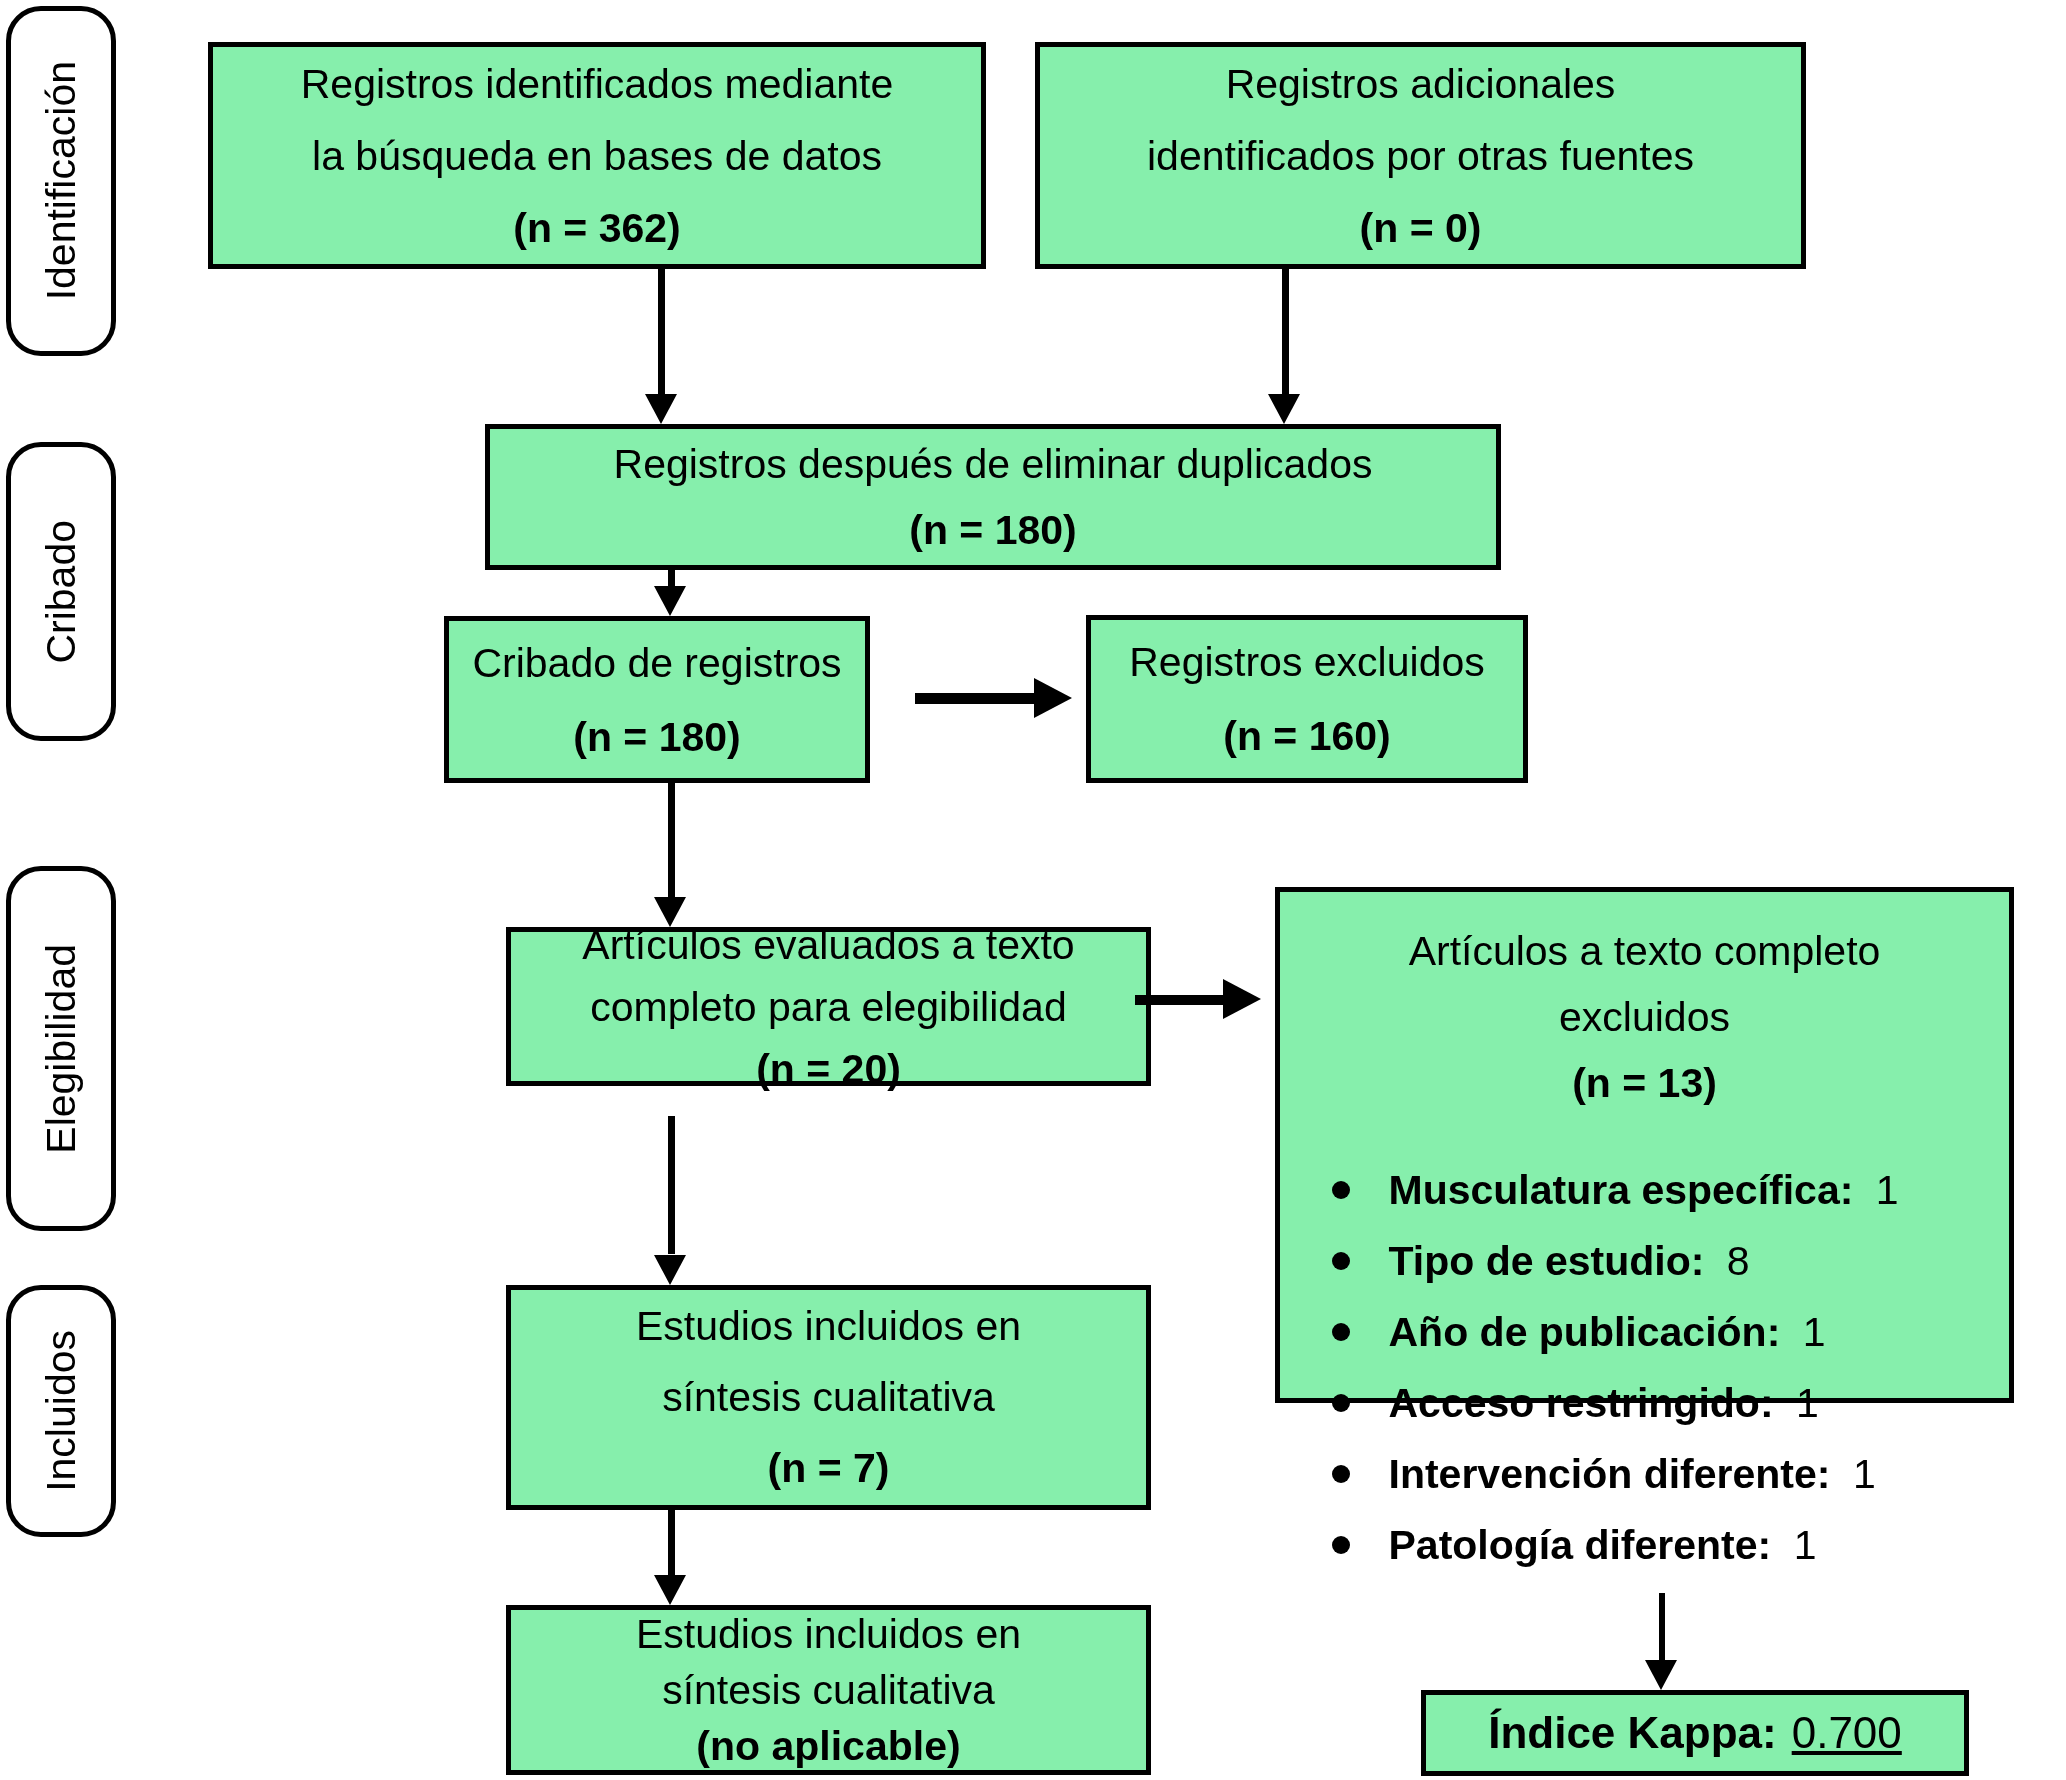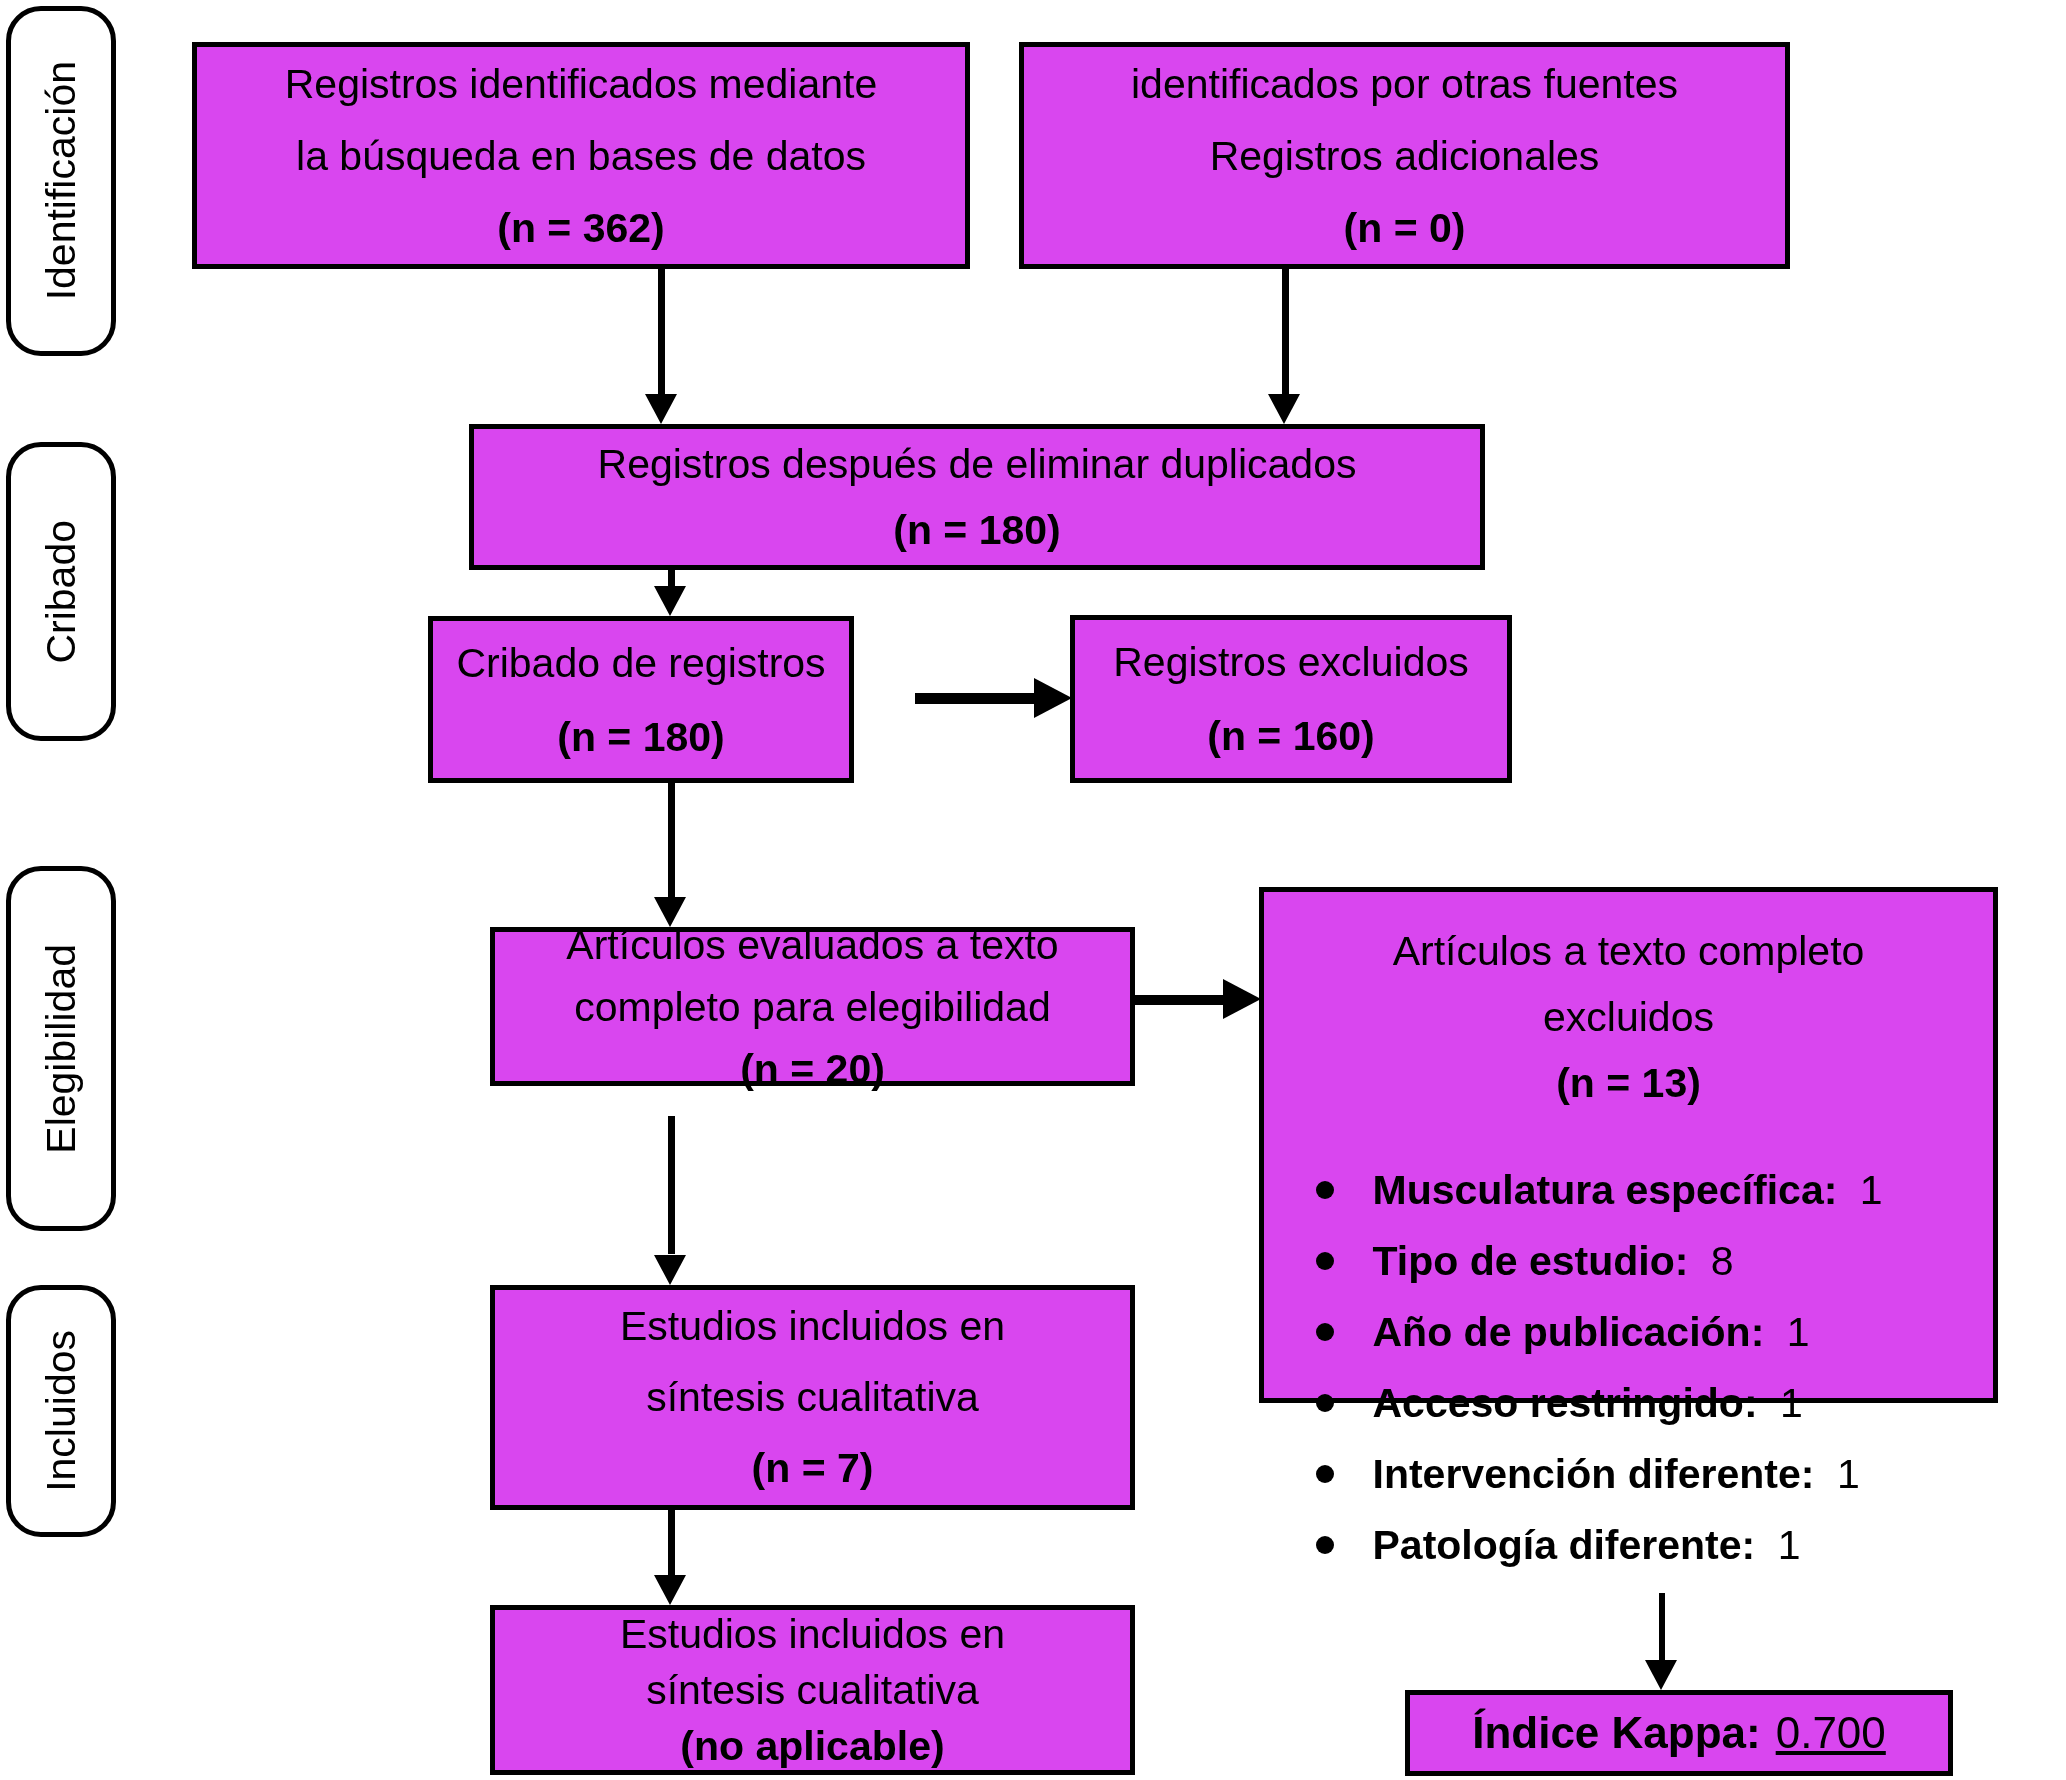--- a/index.html
+++ b/index.html
@@ -22,23 +22,23 @@
     writing-mode:vertical-rl; transform:rotate(180deg);
     font-size:41px; white-space:nowrap;
   }
   #stage-identificacion { top:6px;    height:350px; }
   #stage-cribado        { top:442px;  height:299px; }
   #stage-elegibilidad   { top:866px; height:365px; }
   #stage-incluidos      { top:1285px; height:252px; }
 
   
   .box {
-    position:absolute; border:5.3px solid #000; background:#d946ef;
+    position:absolute; border:5.3px solid #000; background:#86efac;
     box-sizing:border-box; text-align:center; font-size:41px;
-    display:flex; flex-direction:column; align-items:center; justify-content:center;
+    display:flex; flex-direction:column; align-items:center; justify-content:center;margin-left:16px;
   }
   .box .nline { font-weight:bold; }
   #box-identified  { left:192px;  top:42px;   width:778px; height:227px; line-height:72px; }
   #box-other       { left:1019px; top:42px;   width:771px; height:227px; line-height:72px; }
   #box-dedup       { left:469px;  top:424px;  width:1016px; height:146px; line-height:66px; }
   #box-screened    { left:428px;  top:616px;  width:426px;  height:167px; line-height:74px; }
   #box-excluded    { left:1070px; top:615px;  width:442px;  height:168px; line-height:74px; }
   #box-fulltext    { left:490px;  top:927px; width:645px;  height:159px; line-height:62px; }
   #box-qualitative { left:490px;  top:1285px; width:645px;  height:225px; line-height:71px; }
   #box-quant       { left:490px;  top:1605px; width:645px;  height:170px; line-height:56px; }
@@ -121,22 +121,22 @@
   <span>Incluidos</span>
 </div>
 
 <div class="box" id="box-identified">
   <div>Registros identificados mediante</div>
   <div>la búsqueda en bases de datos</div>
   <div class="nline">(n = 362)</div>
 </div>
 
 <div class="box" id="box-other">
+  <div>Registros adicionales</div>
   <div>identificados por otras fuentes</div>
-  <div>Registros adicionales</div>
   <div class="nline">(n = 0)</div>
 </div>
 
 <div class="box" id="box-dedup">
   <div>Registros después de eliminar duplicados</div>
   <div class="nline">(n = 180)</div>
 </div>
 
 <div class="box" id="box-screened">
   <div>Cribado de registros</div>

